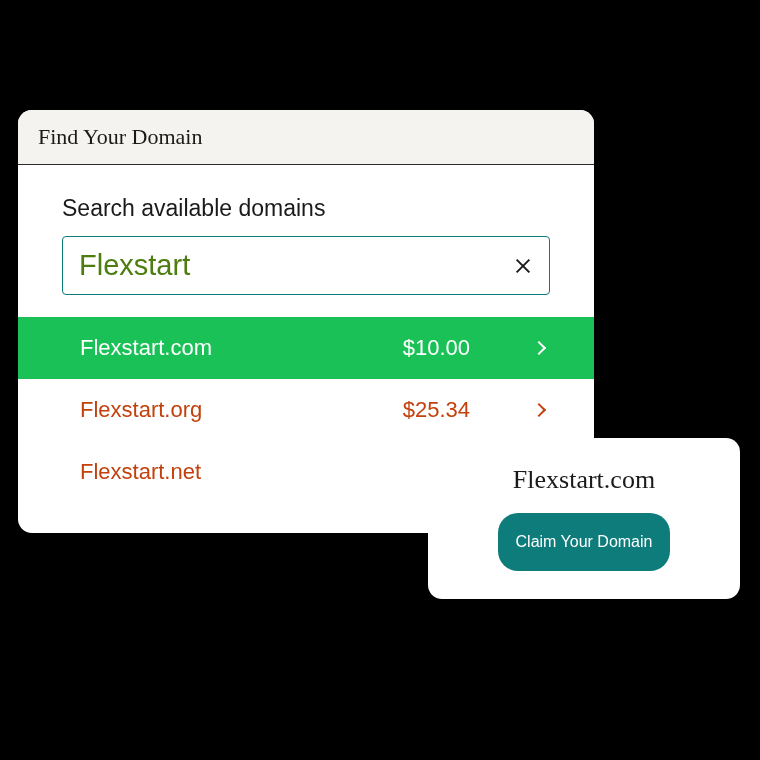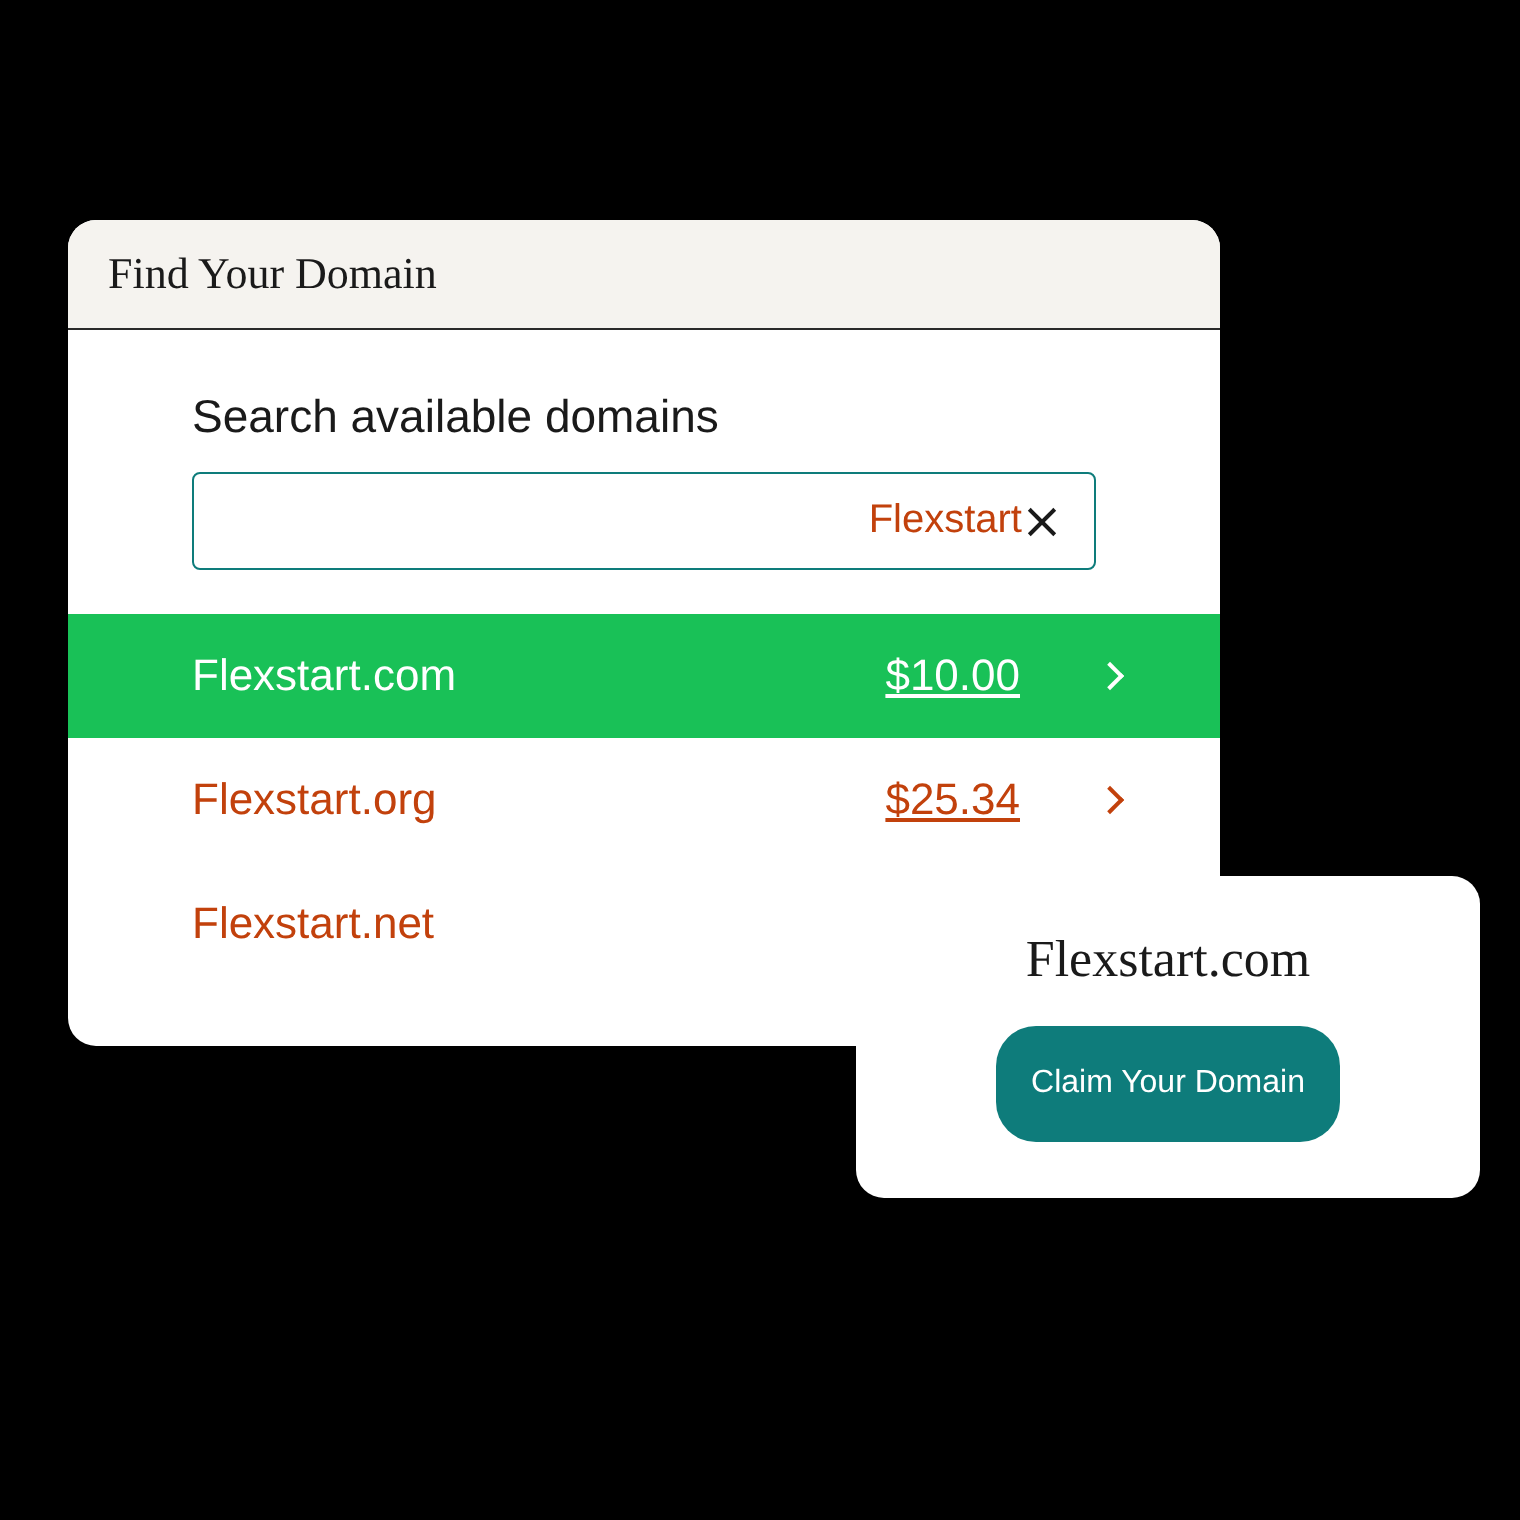--- a/index.html
+++ b/index.html
@@ -5,64 +5,63 @@
     * { margin: 0; padding: 0; box-sizing: border-box; }
     body {
       width: 760px;
       height: 760px;
       background: #000;
       position: relative;
       font-family: -apple-system, BlinkMacSystemFont, 'Segoe UI', Helvetica, Arial, sans-serif;
     }
     .panel {
       position: absolute;
-      left: 34px;
+      left: 18px;
       top: 110px;
       width: 576px;
       background: #fff;
       border-radius: 14px;
       overflow: hidden;
       box-shadow: 0 2px 4px rgba(0,0,0,0.2);
     }
     .panel-header {
       background: #f5f3ef;
       padding: 14px 20px;
       border-bottom: 1px solid #2a2a2a;
       font-family: Georgia, 'Times New Roman', serif;
       font-size: 22px;
       color: #1a1a1a;
     }
     .panel-body {
       padding: 30px 0 30px 0;
     }
     .search-section {
-      padding: 0 62px;
+      padding: 0 44px;
     }
     .search-label {
       font-size: 23px;
       font-weight: 500;
       color: #1a1a1a;
       margin-bottom: 14px;
     }
     .search-box {
       display: flex;
       align-items: center;
       border: 1.5px solid #0e7c7b;
       border-radius: 4px;
       padding: 12px 16px;
       margin-bottom: 22px;
     }
     .search-input {
       flex: 1;
       border: none;
       outline: none;
-      font-size: 20px;
-      color: #c2410c;
+      font-size: 29px;
+      color: #4d7c0f;
       background: transparent;
-      text-align: right;
     }
     .clear-icon {
       width: 20px;
       height: 20px;
       cursor: pointer;
       position: relative;
     }
     .clear-icon::before, .clear-icon::after {
       content: '';
       position: absolute;
@@ -80,21 +79,21 @@
       padding: 18px 50px 18px 62px;
       font-size: 22px;
       color: #c2410c;
       cursor: pointer;
     }
     .result-row.highlighted {
       background: #19c157;
       color: #fff;
     }
     .result-domain { flex: 1; }
-    .result-price { margin-right: 40px; text-decoration: underline; }
+    .result-price { margin-right: 64px; }
     .chevron-icon {
       width: 10px;
       height: 10px;
       border-right: 2px solid currentColor;
       border-top: 2px solid currentColor;
       transform: rotate(45deg);
     }
     .popup {
       position: absolute;
       left: 428px;

